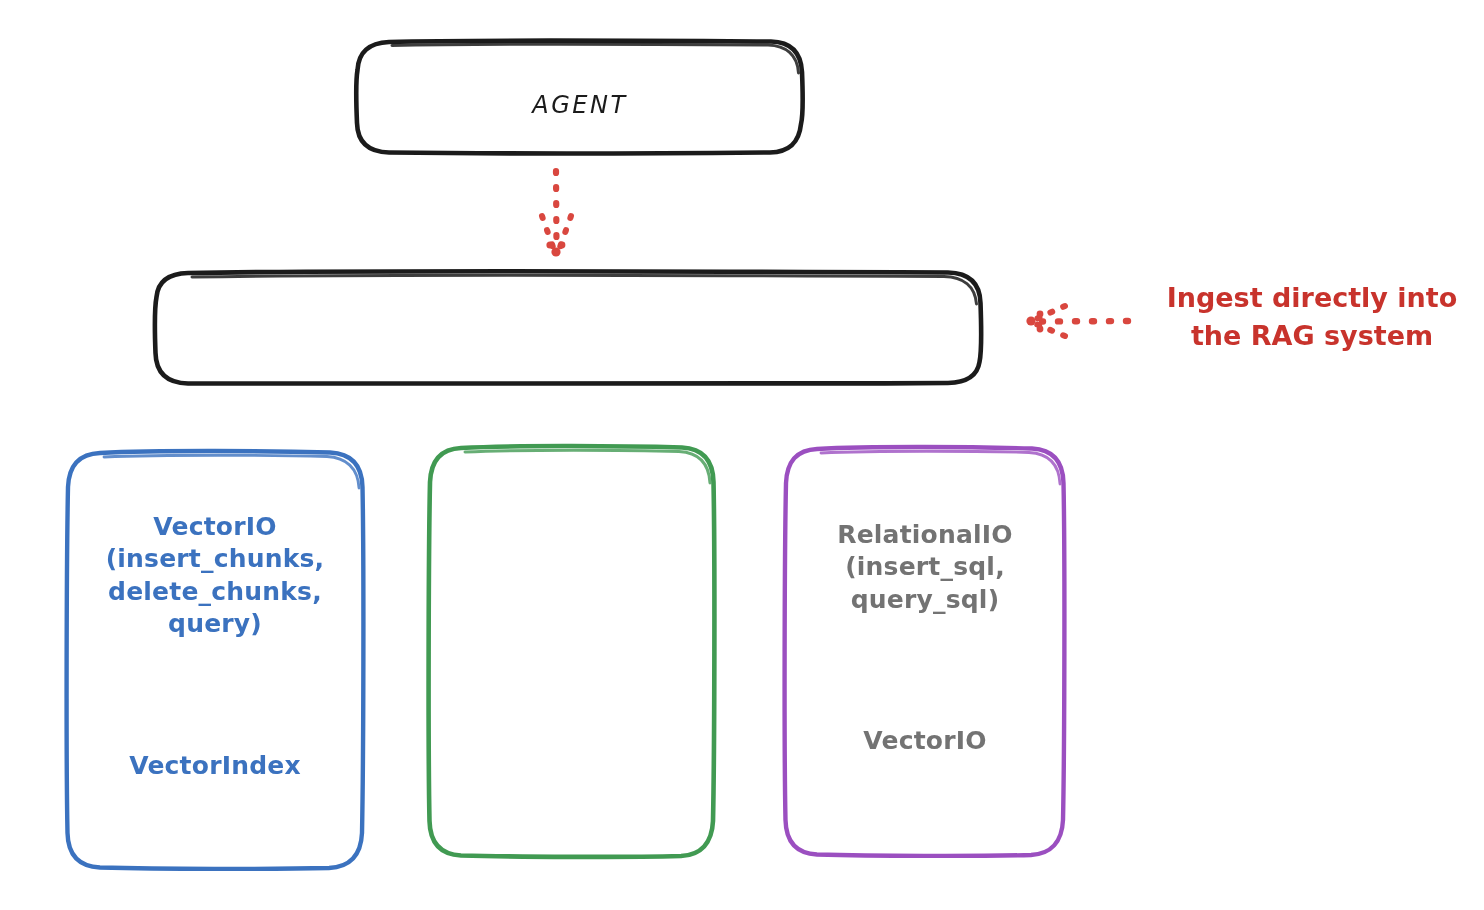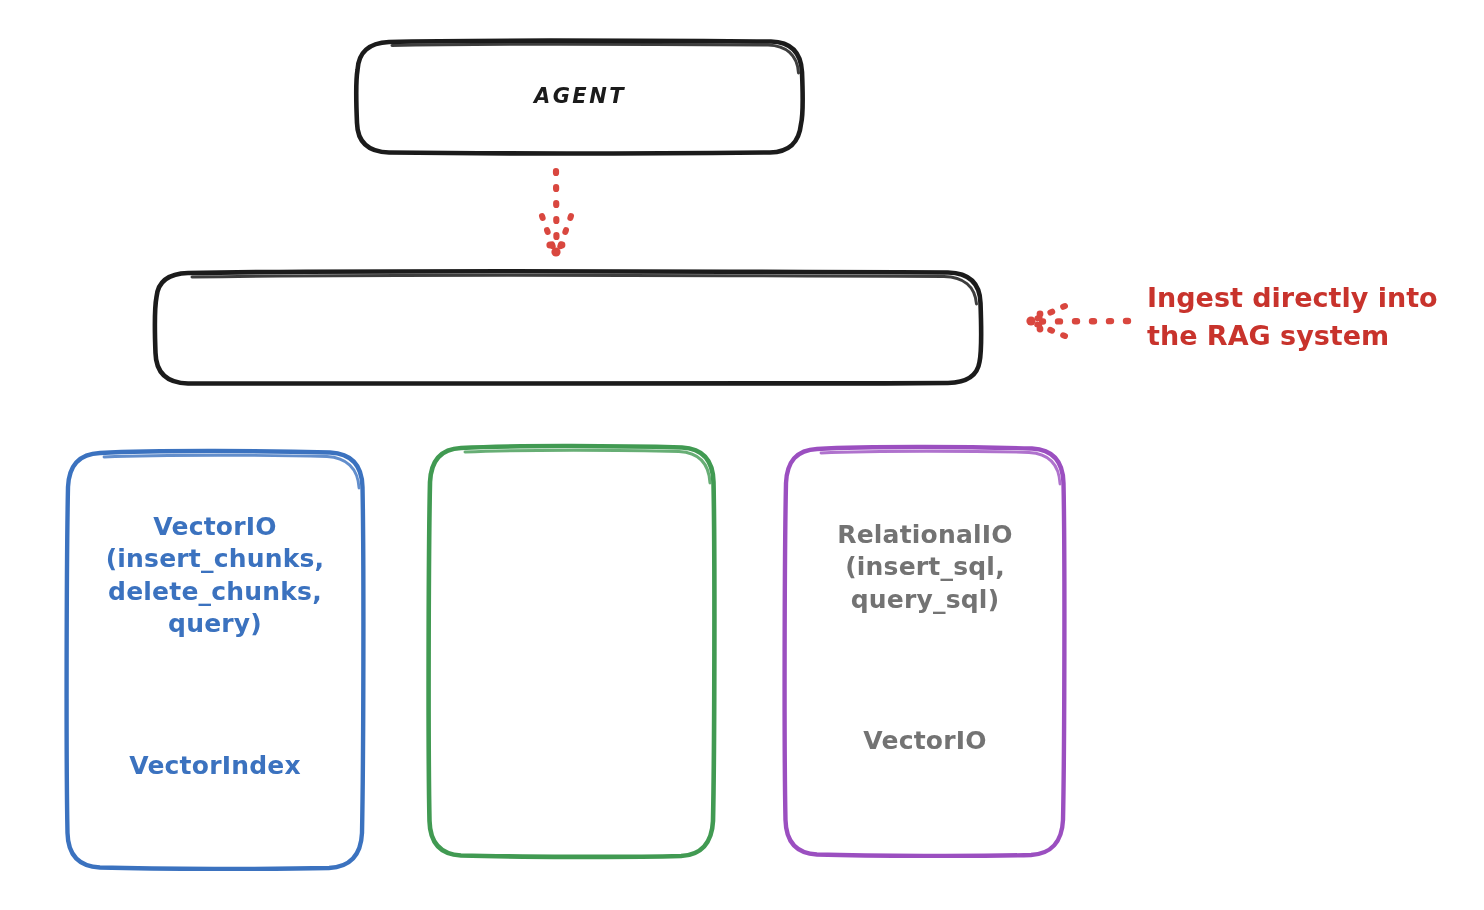--- a/index.html
+++ b/index.html
@@ -33,26 +33,26 @@
     justify-content: center;
     text-align: center;
     white-space: pre-line;
     line-height: 1.30;
     letter-spacing: 0.2px;
     pointer-events: none;
   }
   
   #agent-label {
     left: 357px;
-    top: 41px;
+    top: 50px;
     width: 446px;
     height: 112px;
-    font-size: 21px;
+    font-size: 24px;
     font-style: italic;
-    font-weight: 700;
+    font-weight: 400;
     letter-spacing: 2.5px;
     color: #1b1b1b;
     font-family: "DejaVu Sans", sans-serif;
   }
   
   #rag-label {
     left: 155px;
     top: 272px;
     width: 826px;
     height: 111px;
@@ -106,21 +106,21 @@
   
   #ingest-annotation {
     position: absolute;
     left: 1147px;
     top: 279px;
     width: 330px;
     font-size: 27px;
     font-weight: 600;
     line-height: 1.42;
     color: #c8332c;
-    text-align: left;
+    text-align: center;
     font-family: "DejaVu Sans", sans-serif;
     pointer-events: none;
   }
 </style>
 </head>
 <body>
 
 <div id="canvas">
 
   <svg class="svg-layer" viewBox="0 0 1484 910">

